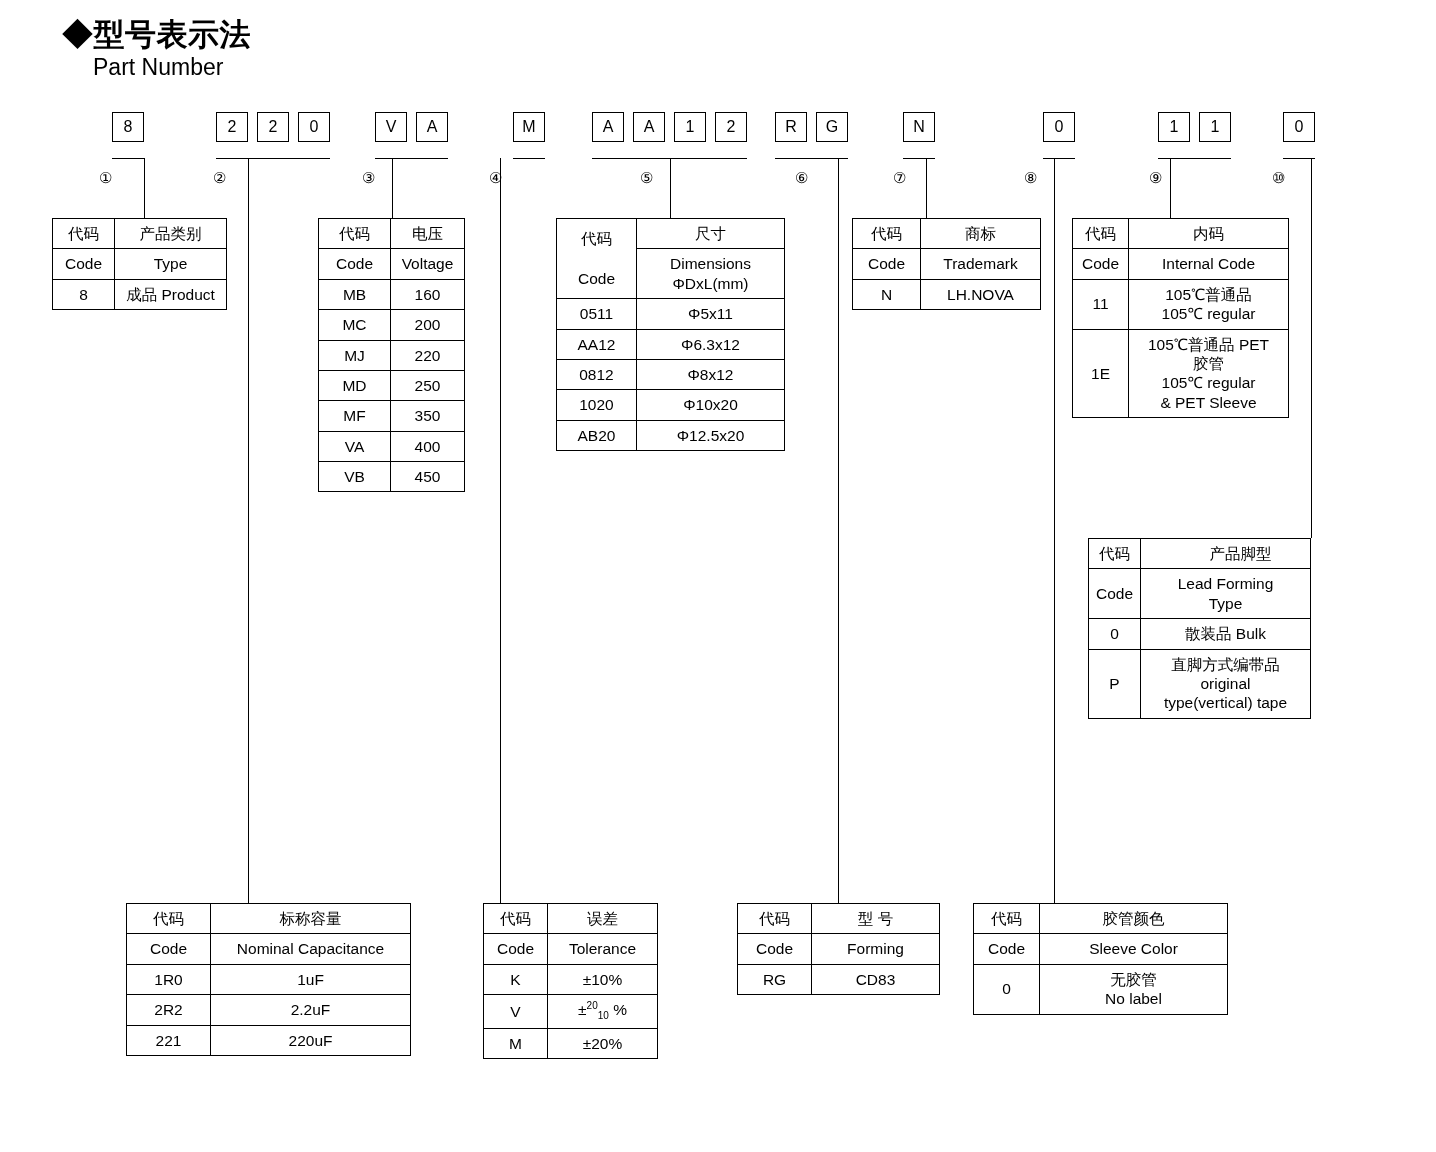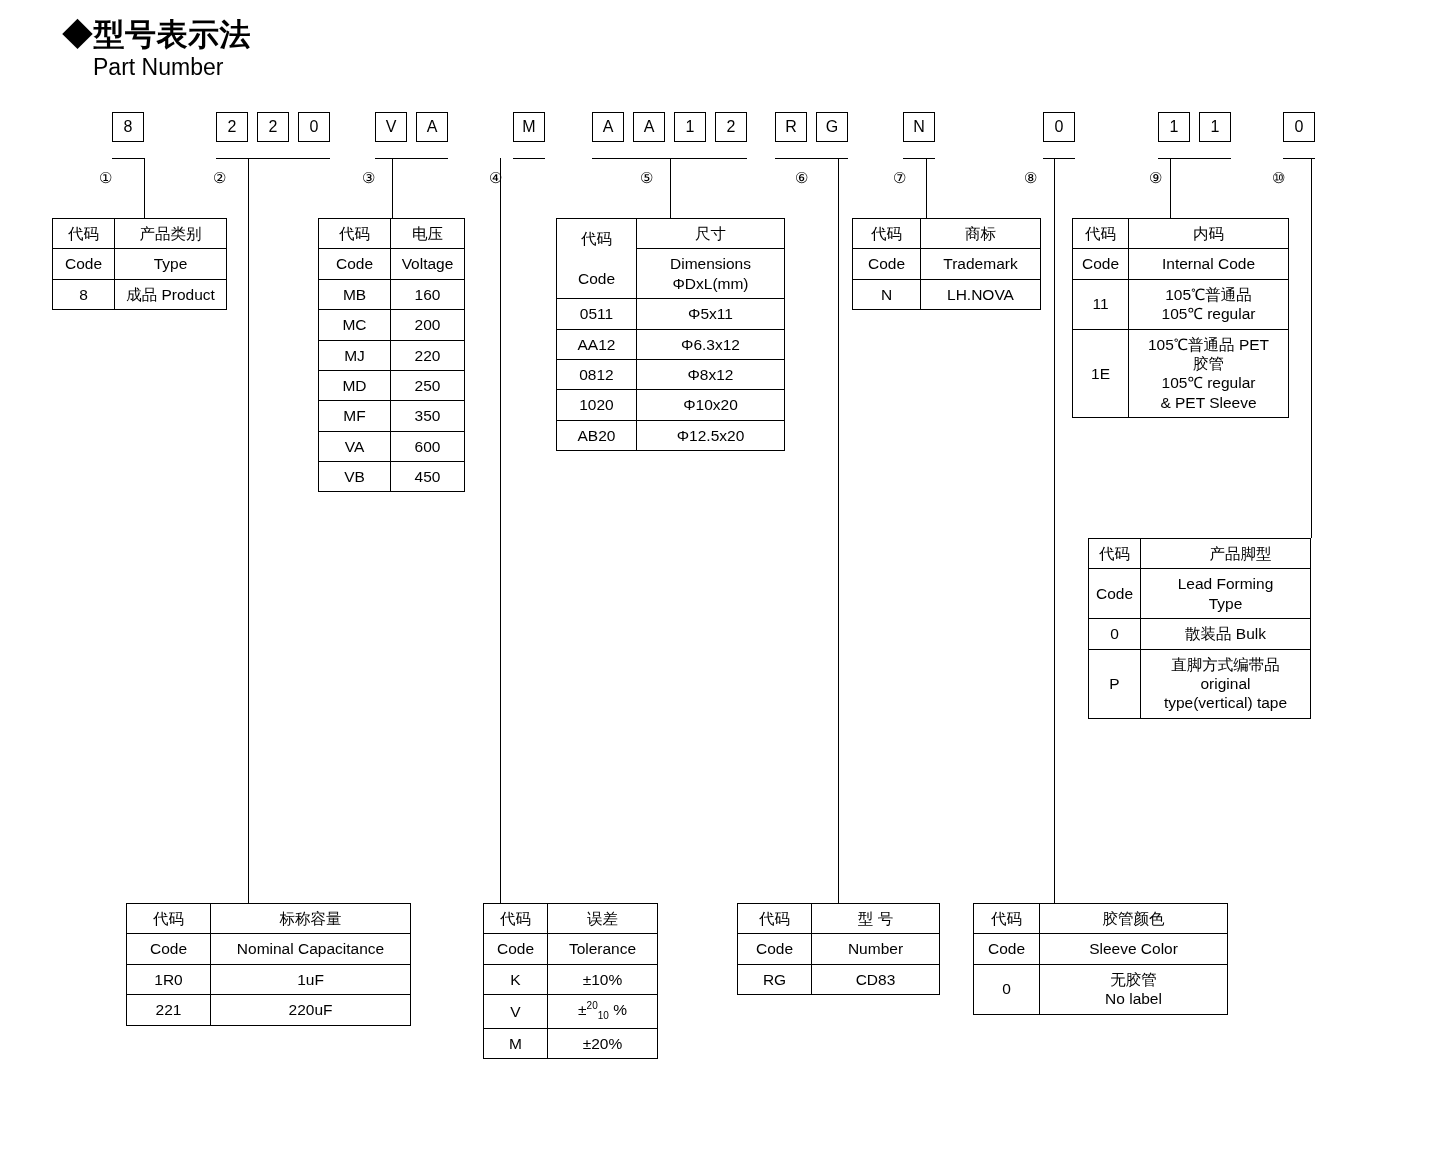--- a/index.html
+++ b/index.html
@@ -234,21 +234,21 @@
     <tr>
       <td>MD</td>
       <td>250</td>
     </tr>
     <tr>
       <td>MF</td>
       <td>350</td>
     </tr>
     <tr>
       <td>VA</td>
-      <td>600</td>
+      <td>400</td>
     </tr>
     <tr>
       <td>VB</td>
       <td>450</td>
     </tr>
   </tbody>
     </table>
 
   <table class="t" style="left:556px; top:218px;">
     <tbody>
@@ -371,20 +371,24 @@
     </tr>
     <tr>
       <td>Code</td>
       <td>Nominal Capacitance</td>
     </tr>
     <tr>
       <td>1R0</td>
       <td>1uF</td>
     </tr>
     <tr>
+      <td>2R2</td>
+      <td>2.2uF</td>
+    </tr>
+    <tr>
       <td>221</td>
       <td>220uF</td>
     </tr>
   </tbody>
     </table>
 
   <table class="t" style="left:483px; top:903px;">
     <tbody>
         <tr>
       <td style="width:64px;">代码</td>
@@ -412,21 +416,21 @@
     </table>
 
   <table class="t" style="left:737px; top:903px;">
     <tbody>
         <tr>
       <td style="width:74px;">代码</td>
       <td style="width:128px;">型 号</td>
     </tr>
     <tr>
       <td>Code</td>
-      <td>Number</td>
+      <td>Forming</td>
     </tr>
     <tr>
       <td>RG</td>
       <td>CD83</td>
     </tr>
   </tbody>
     </table>
 
   <table class="t" style="left:973px; top:903px;">
     <tbody>

